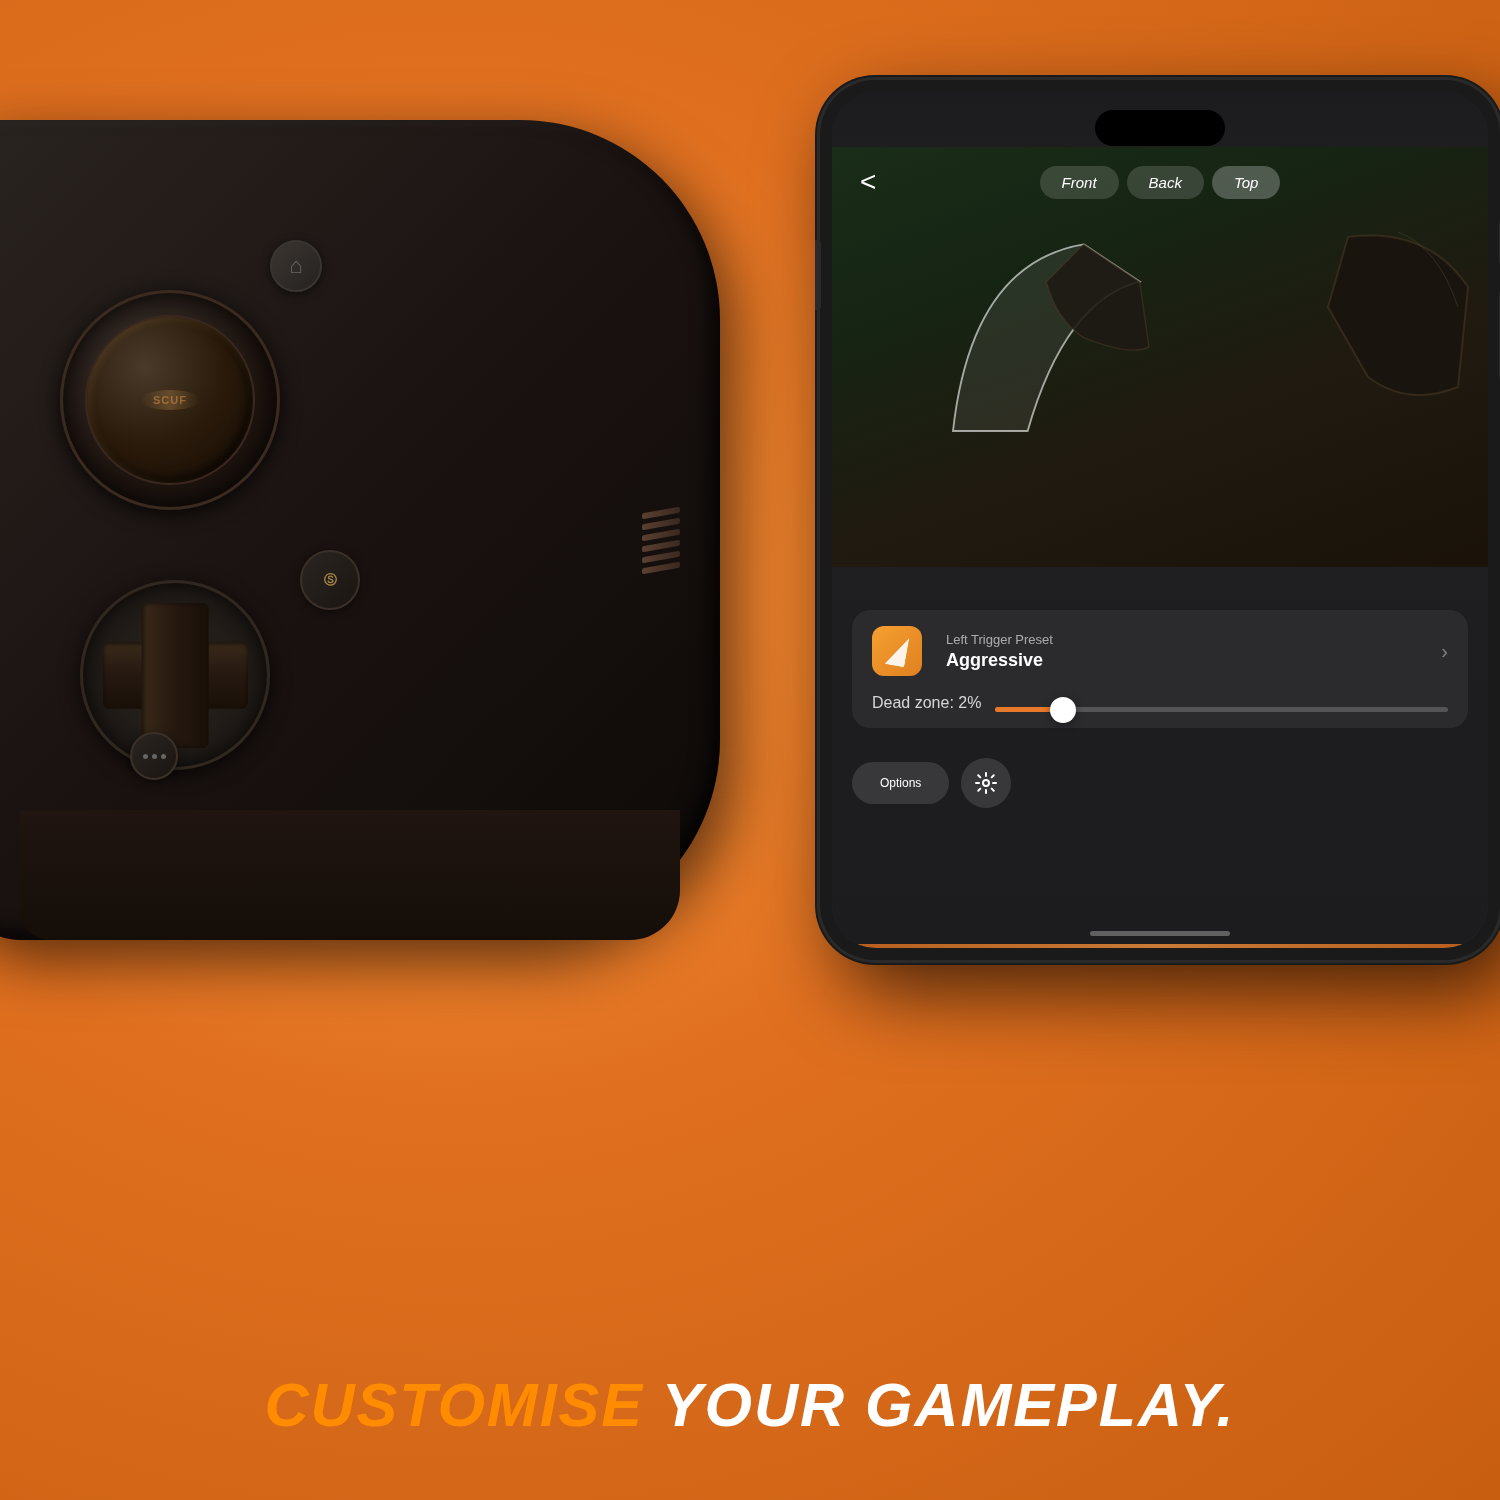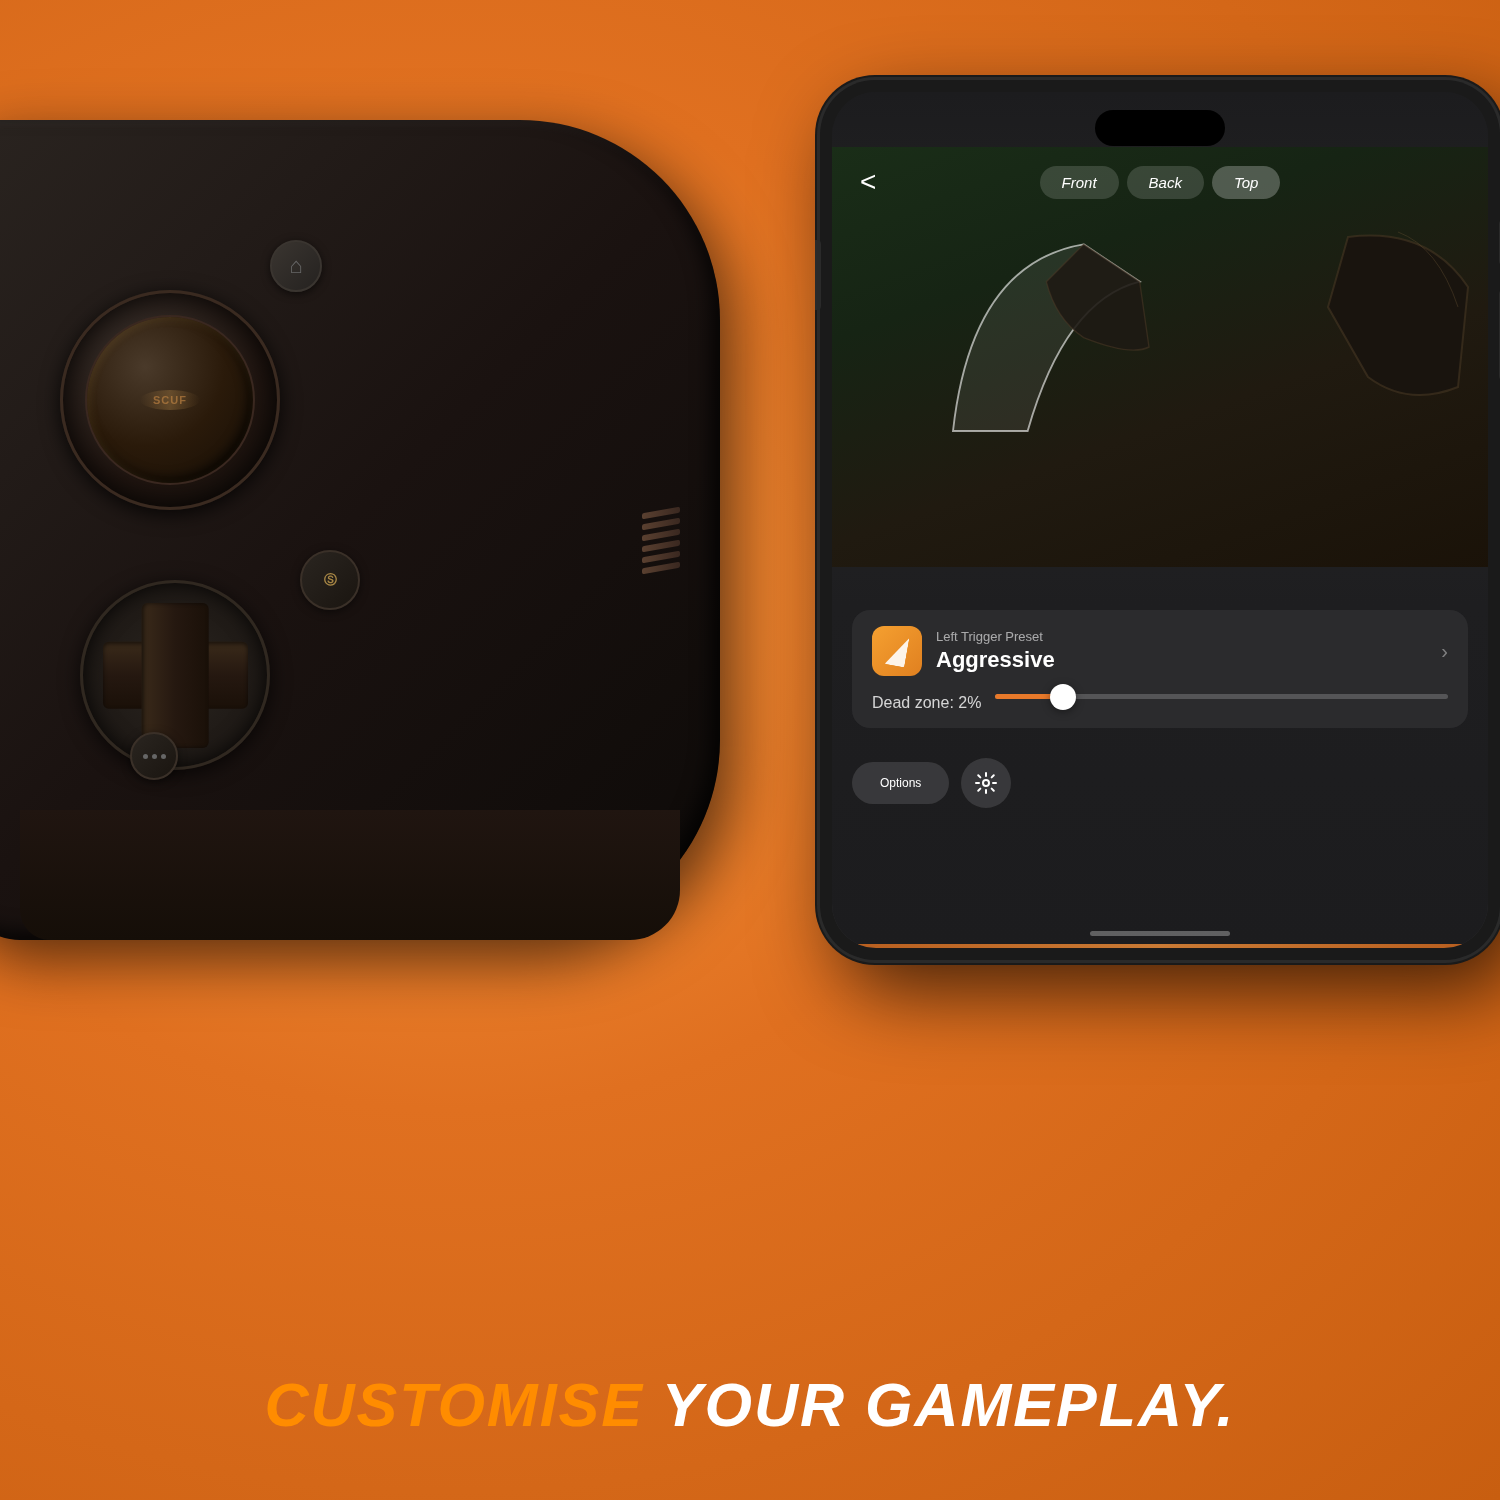--- a/index.html
+++ b/index.html
@@ -377,21 +377,21 @@
       right: 20px;
       background: rgba(44,44,46,0.95);
       border-radius: 18px;
       padding: 16px 20px;
       backdrop-filter: blur(10px);
     }
 
     .preset-row {
       display: flex;
       align-items: center;
-      gap: 14px;
+      gap: 24px;
       justify-content: flex-end;
     }
 
     .preset-icon {
       width: 50px;
       height: 50px;
       background: linear-gradient(135deg, #F5A030 0%, #E08020 100%);
       border-radius: 12px;
       display: flex;
       align-items: center;
@@ -412,35 +412,35 @@
       flex: 1;
     }
 
     .preset-label {
       font-size: 13px;
       color: rgba(255,255,255,0.6);
       margin-bottom: 3px;
     }
 
     .preset-value {
-      font-size: 22px;
+      font-size: 18px;
       font-weight: 600;
       color: white;
     }
 
     .preset-chevron {
       color: rgba(255,255,255,0.4);
       font-size: 20px;
     }
 
     
     .deadzone-row {
       margin-top: 18px;
       display: flex;
-      align-items: flex-start;
+      align-items: flex-end;
       gap: 14px;
     }
 
     .deadzone-label {
       font-size: 16px;
       color: rgba(255,255,255,0.8);
       white-space: nowrap;
     }
 
     .slider-track {

